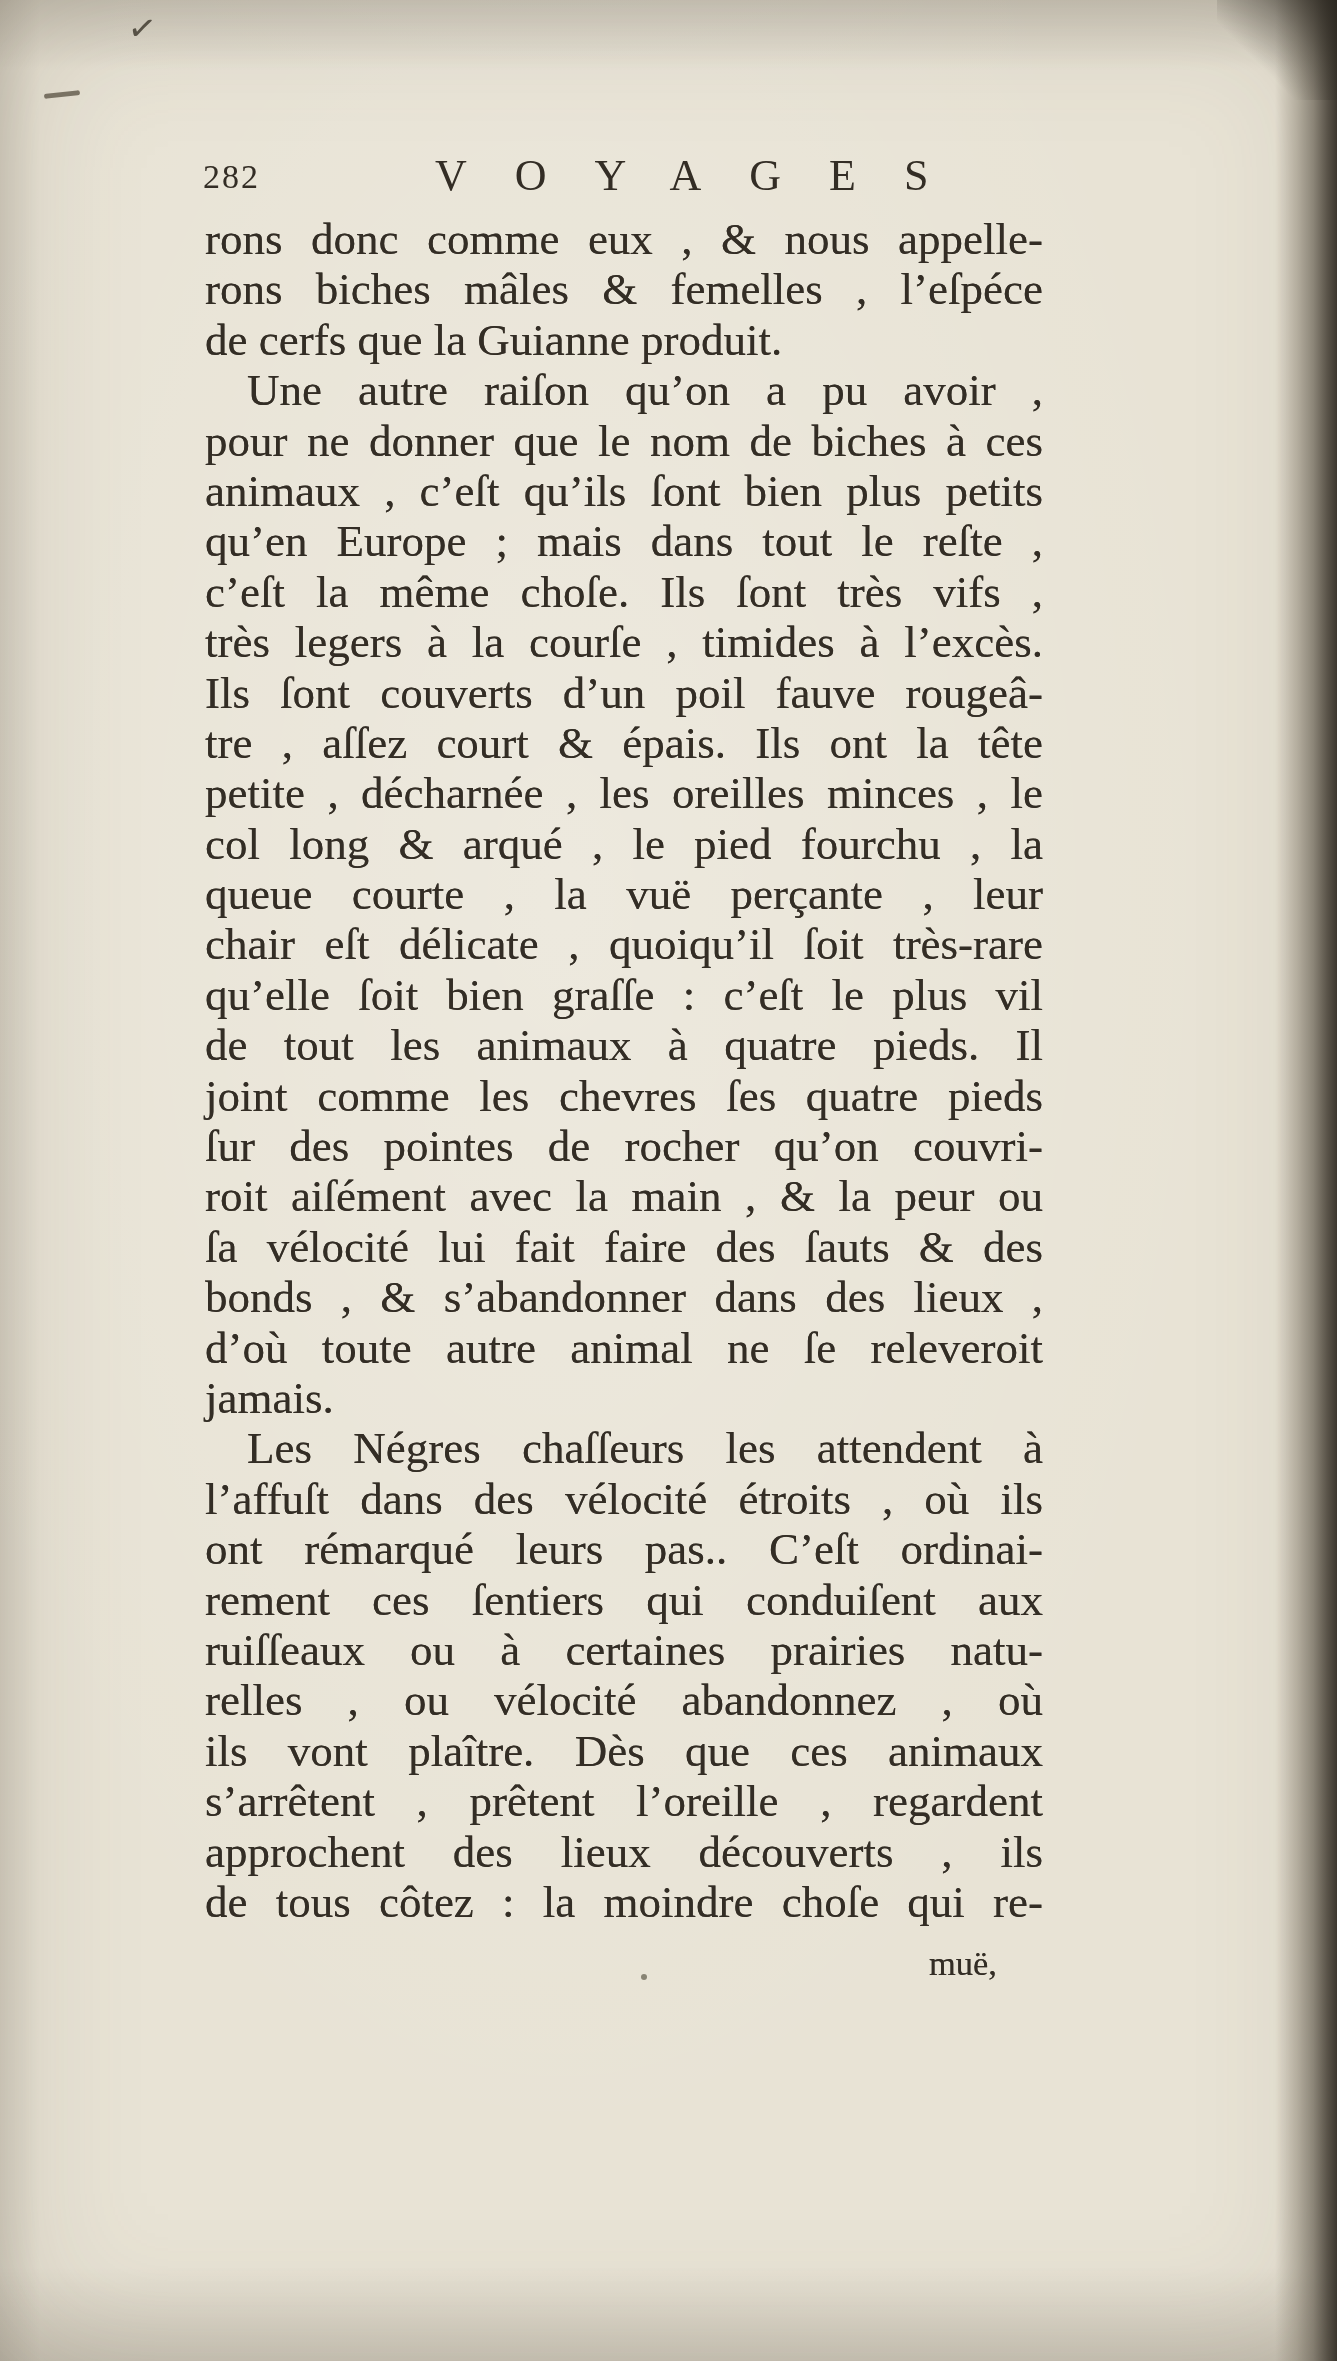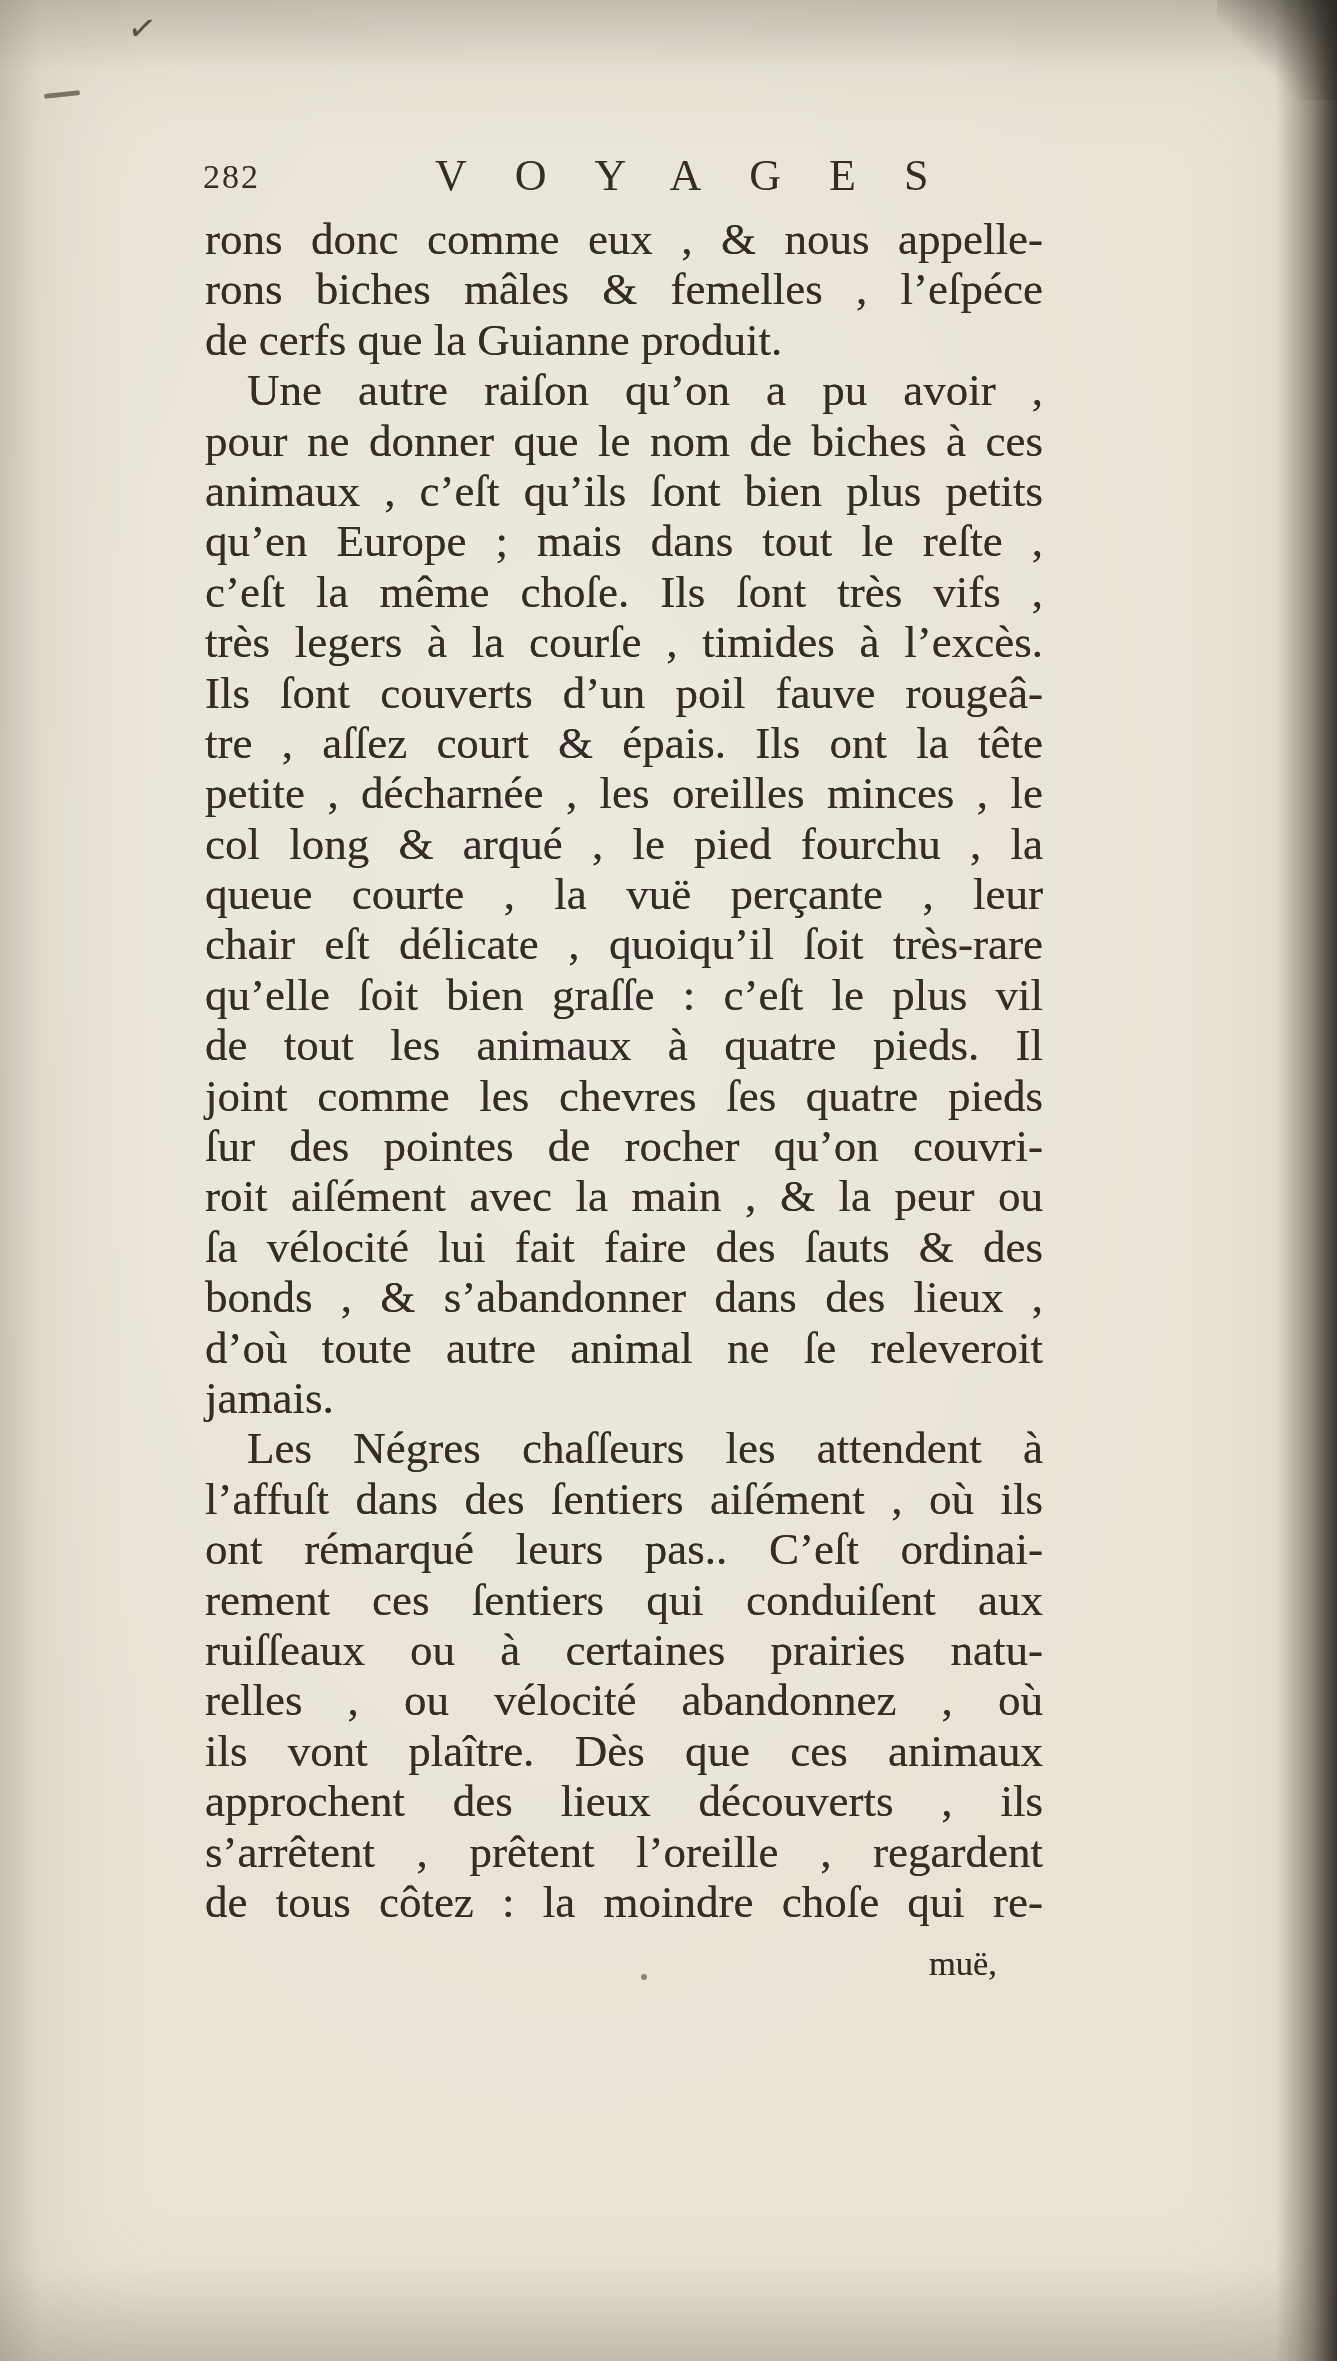--- a/index.html
+++ b/index.html
@@ -95,28 +95,28 @@
         <div class="line">joint comme les chevres ſes quatre pieds</div>
         <div class="line">ſur des pointes de rocher qu’on couvri-</div>
         <div class="line">roit aiſément avec la main , &amp; la peur ou</div>
         <div class="line">ſa vélocité lui fait faire des ſauts &amp; des</div>
         <div class="line">bonds , &amp; s’abandonner dans des lieux ,</div>
         <div class="line">d’où toute autre animal ne ſe releveroit</div>
         <div class="line final">jamais.</div>
       </div>
       <div class="paragraph">
         <div class="line indent">Les Négres chaſſeurs les attendent à</div>
-        <div class="line">l’affuſt dans des ſentiers aiſément , où ils</div>
+        <div class="line">l’affuſt dans des vélocité étroits , où ils</div>
         <div class="line">ont rémarqué leurs pas.. C’eſt ordinai-</div>
         <div class="line">rement ces ſentiers qui conduiſent aux</div>
         <div class="line">ruiſſeaux ou à certaines prairies natu-</div>
         <div class="line">relles , ou vélocité abandonnez , où</div>
         <div class="line">ils vont plaître. Dès que ces animaux</div>
+        <div class="line">s’arrêtent , prêtent l’oreille , regardent</div>
         <div class="line">approchent des lieux découverts , ils</div>
-        <div class="line">s’arrêtent , prêtent l’oreille , regardent</div>
         <div class="line">de tous côtez : la moindre choſe qui re-</div>
       </div>
     </div>
 
   <div class="catchword-line">muë,</div>
   <div class="ink-speck"></div>
 
   <div class="edge-right"></div>
   <div class="corner-tr"></div>
 </div>

